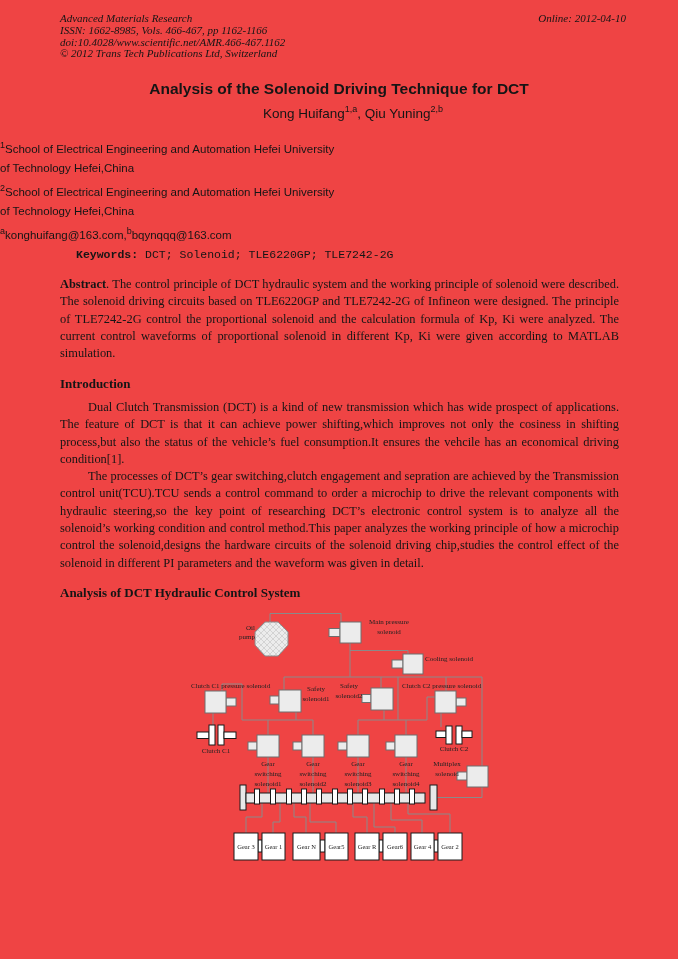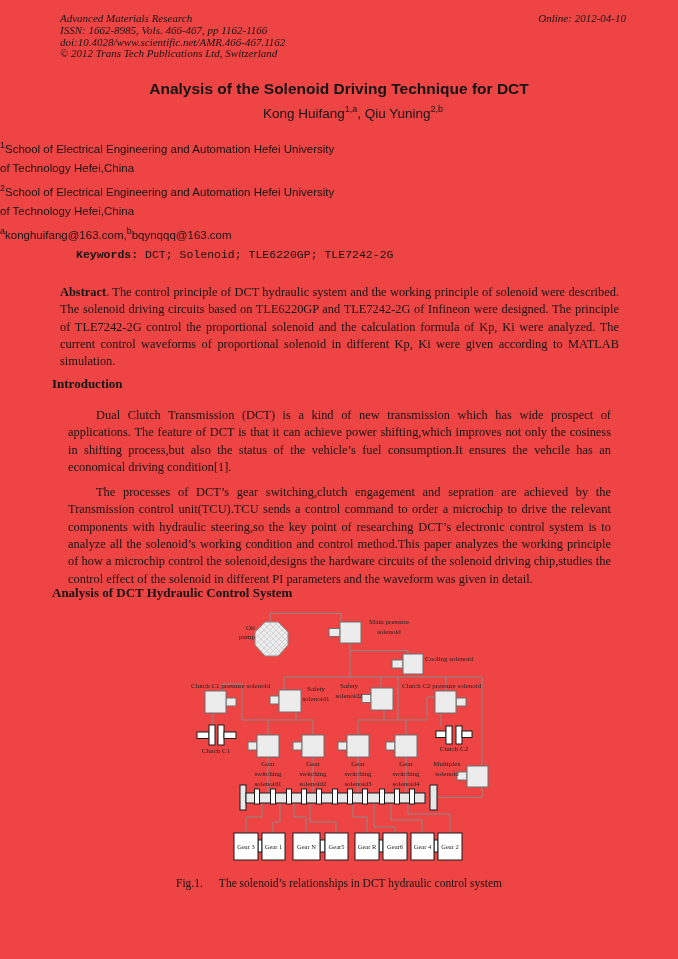--- a/index.html
+++ b/index.html
@@ -18,28 +18,28 @@
   .authors{position:absolute;top:104px;left:14px;width:100%;text-align:center;
            font-family:"Liberation Sans",sans-serif;font-size:13.5px;}
   .authors sup,.affils sup{font-size:9px;}
   .affils{position:absolute;top:136px;left:0;width:100%;text-align:left;
           font-family:"Liberation Sans",sans-serif;font-size:11.5px;line-height:19.5px;}
 
   
   .keywords{position:absolute;top:248px;left:60px;width:559px;
             font-family:Liberation Mono, monospace;font-size:11.5px;margin-left:16px;}
   .keywords b{font-weight:bold;}
-  .abstract{position:absolute;top:284px;left:60px;width:559px;
+  .abstract{position:absolute;top:276px;left:60px;width:559px;
             font-size:12.4px;line-height:17.3px;text-align:justify;}
   .abstract b{font-weight:bold;}
 
-  .h-sec{position:absolute;left:52px;font-size:13px;font-weight:bold;}
+  .h-sec{position:absolute;left:60px;font-size:13px;font-weight:bold;}
   .body-text{position:absolute;left:60px;width:559px;font-size:12.4px;
              line-height:17.3px;text-align:justify;}
-  .body-text p{margin:8px;text-indent:28px;}
+  .body-text p{margin:0;text-indent:28px;}
 
   
   .fig-svg{position:absolute;left:185px;top:605px;width:310px;height:261px;}
   .fig-svg text{font-family:"Liberation Serif",serif;font-size:7px;fill:#222;}
   .fig-svg text.gear-label{font-size:6.5px;}
   .caption{position:absolute;top:877px;left:0;width:100%;text-align:center;font-size:11.5px;}
   .caption .cap-label{display:inline-block;margin-right:16px;}
 
   .wire{stroke:#8a8a8a;stroke-width:1;fill:none;}
   .sol{fill:#ececec;stroke:#6e6e6e;stroke-width:1;}
@@ -263,17 +263,14 @@
       <text x="358" y="786" text-anchor="middle">solenoid3</text>
       <text x="406" y="766" text-anchor="middle">Gear</text>
       <text x="406" y="776" text-anchor="middle">switching</text>
       <text x="406" y="786" text-anchor="middle">solenoid4</text>
 
       <text x="447" y="765.5" text-anchor="middle">Multiplex</text>
       <text x="447" y="775.5" text-anchor="middle">solenoid</text>
     </g>
   </svg>
 
-  <div class="caption">
-    <span class="cap-label">Fig.1.</span><span>The solenoid’s relationships in DCT hydraulic control system</span>
-  </div>
 
 </div>
 
 </body></html>

